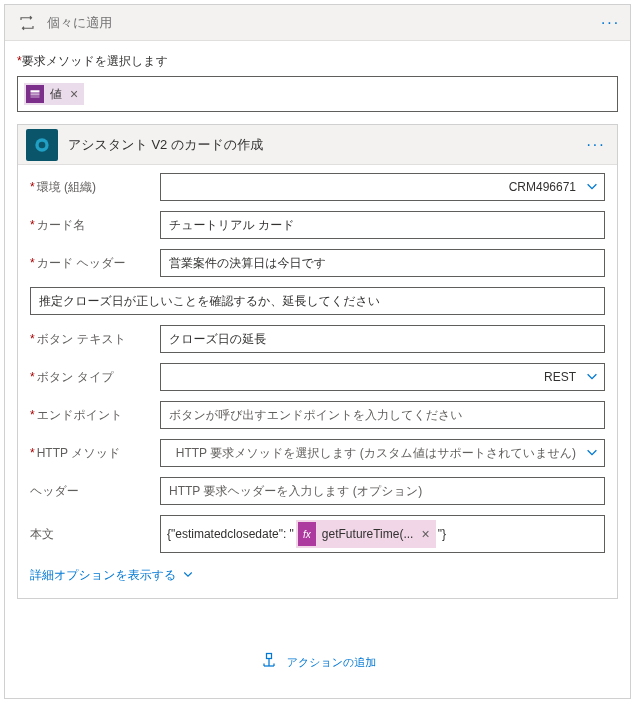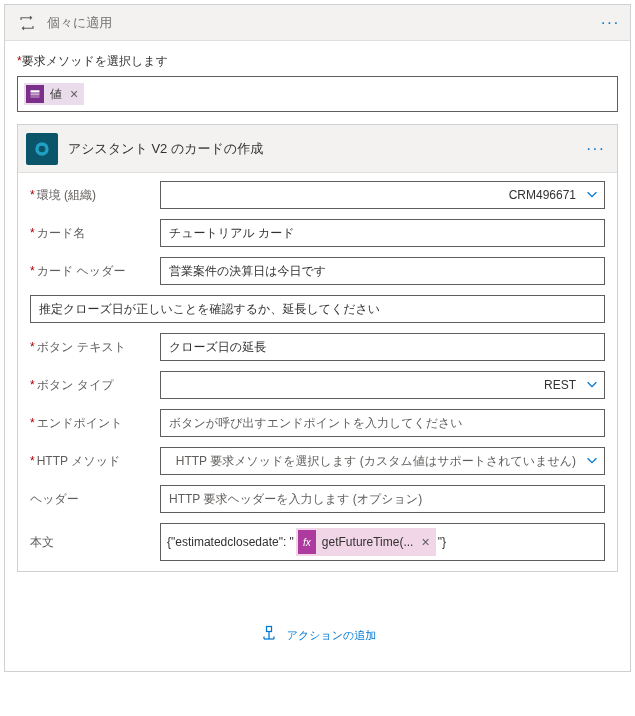--- a/index.html
+++ b/index.html
@@ -13,21 +13,21 @@
 .section-label { font-size: 12px; color: #323130; padding: 12px 12px 6px 12px; }
 .req { color: #a80000; }
 
 .token-box { margin: 0 12px 12px 12px; border: 1px solid #605e5c; padding: 6px; }
 .token { display: inline-flex; align-items: center; background: #ebdcec; padding: 2px 6px 2px 2px; font-size: 12px; }
 .token-icon { width: 18px; height: 18px; background: #7b2e8a; display: inline-flex; align-items: center; justify-content: center; margin-right: 6px; }
 .token-icon svg { width: 12px; height: 12px; }
 .token-x { margin-left: 8px; color: #605e5c; cursor: pointer; font-size: 14px; }
 
 .inner-card { margin: 12px; border: 1px solid #d0d0d0; }
-.inner-header { display: flex; align-items: center; background: #f3f2f1; border-bottom: 1px solid #e1dfdd; height: 48px; padding: 0 8px; }
+.inner-header { display: flex; align-items: center; background: #f3f2f1; border-bottom: 1px solid #e1dfdd; height: 40px; padding: 0 8px; }
 .inner-icon { width: 32px; height: 32px; background: #0b556a; border-radius: 2px; display: flex; align-items: center; justify-content: center; }
 .inner-title { flex: 1; font-size: 13px; padding-left: 10px; }
 .inner-menu { color: #0078d4; cursor: pointer; font-size: 16px; letter-spacing: 1px; padding: 0 4px; }
 
 .form-body { padding: 8px 12px 0 12px; }
 .form-row { display: flex; align-items: center; margin-bottom: 10px; }
 .form-label { width: 130px; font-size: 12px; color: #605e5c; flex-shrink: 0; }
 .form-label .req { margin-right: 2px; }
 .form-input-wrap { flex: 1; }
 .form-input { width: 100%; border: 1px solid #605e5c; font-size: 12px; padding: 6px 8px; color: #323130; background: #fff; font-family: inherit; }
@@ -164,20 +164,26 @@
               <span>getFutureTime(...</span>
               <span class="token-x">×</span>
             </span>
             <span class="body-text">"}</span>
           </div>
         </div>
       </div>
 
     </div>
 
+    <div class="advanced-link">
+      <span>詳細オプションを表示する</span>
+      <span class="chev-down"><svg viewBox="0 0 16 16" width="12" height="12">
+            <path d="M3 6 L8 11 L13 6" fill="none" stroke="#0078d4" stroke-width="1.5"></path>
+          </svg></span>
+    </div>
   </div>
 
   <div class="add-action">
     <span class="add-action-inner">
       <span class="add-action-icon">
         <svg viewBox="0 0 24 24" width="20" height="20" fill="none" stroke="#0078d4" stroke-width="1.5">
           <rect x="9" y="3" width="6" height="6"></rect>
           <path d="M12 9 L12 18"></path>
           <path d="M6 18 L18 18"></path>
           <path d="M6 15 L6 18 M18 15 L18 18"></path>

